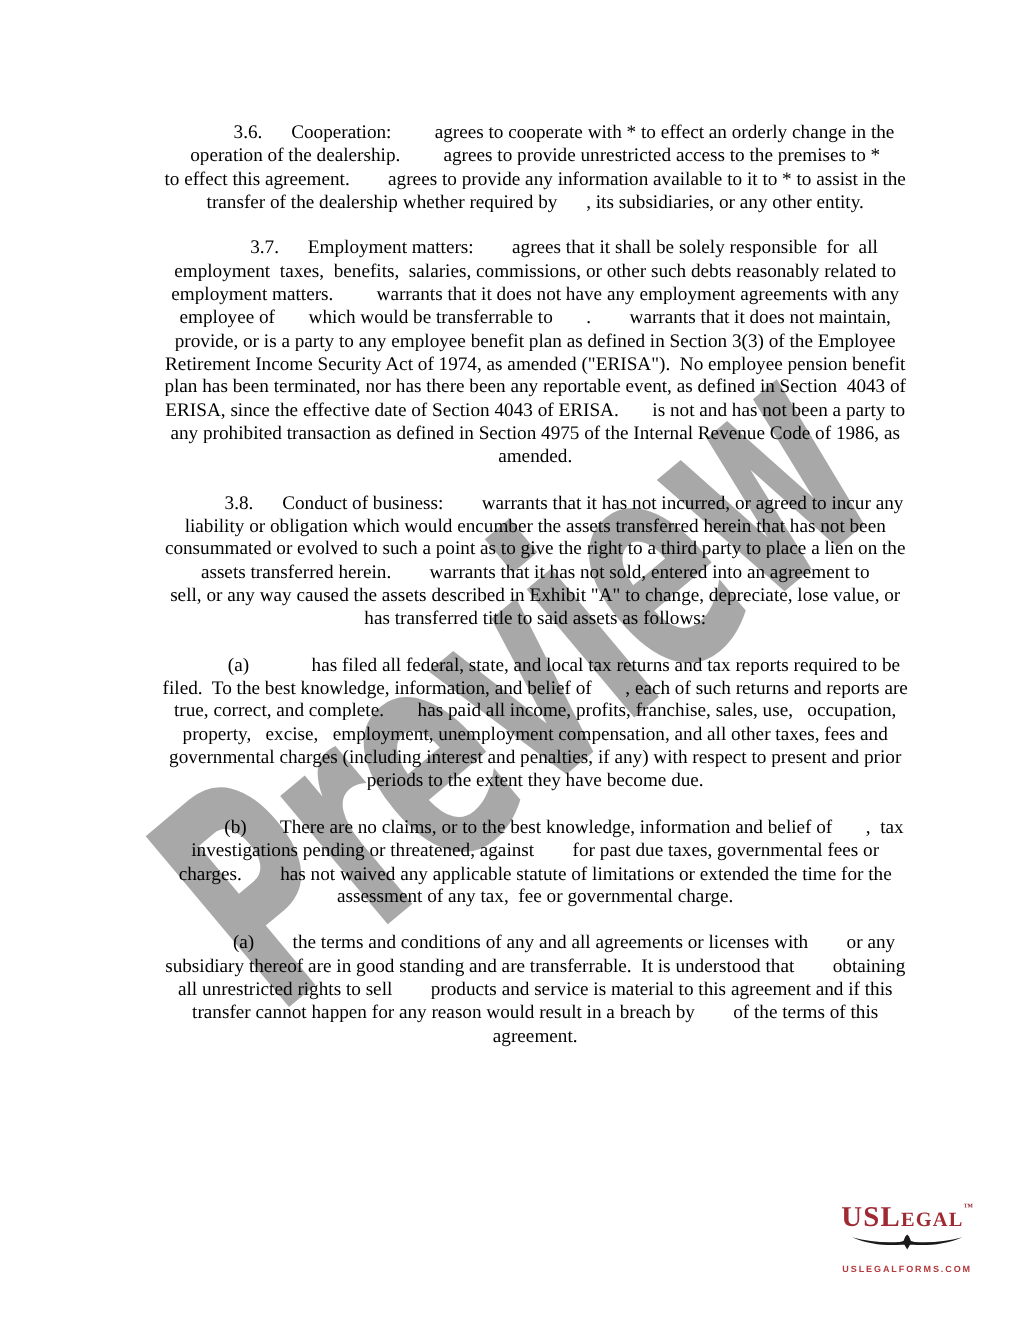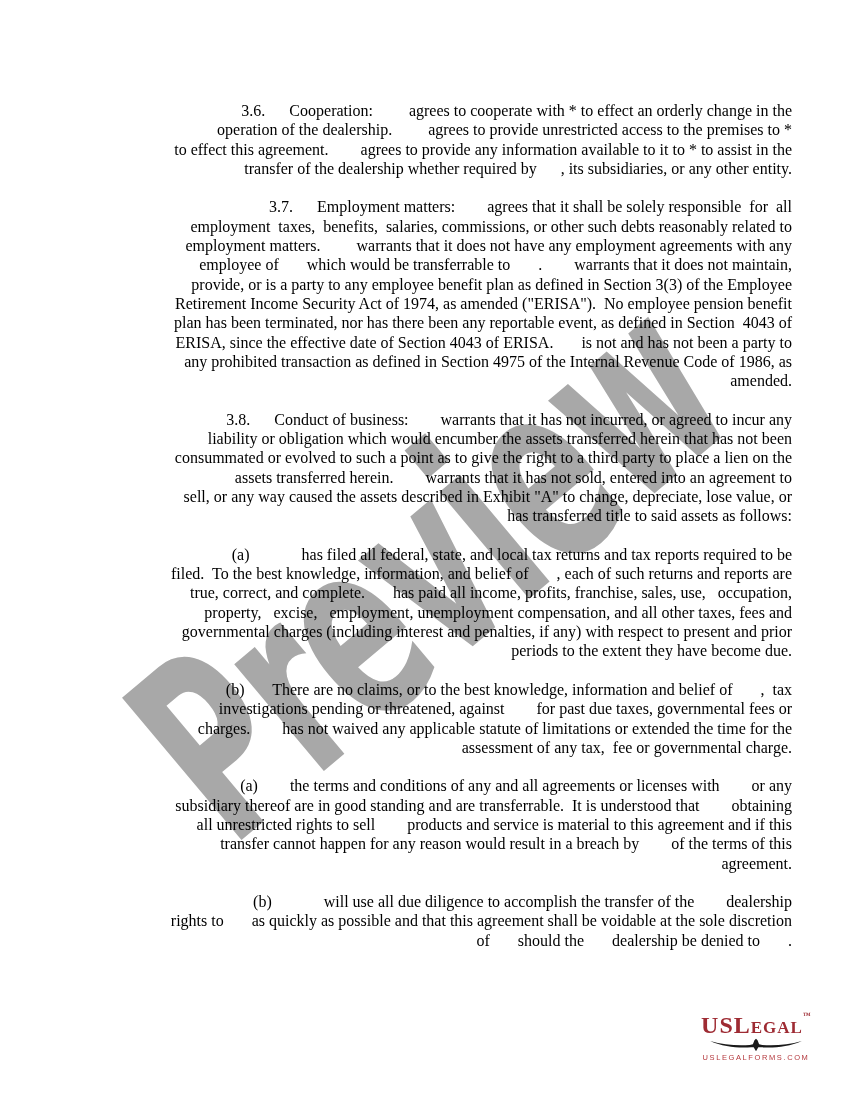--- a/index.html
+++ b/index.html
@@ -31,21 +31,21 @@
     width:692px;
     z-index:2;
     color:#000000;
     font-size:16px;
     line-height:19.3px;
   }
   .content p{
     margin:0 0 19.3px 0;
     white-space:pre-wrap;
     text-indent:48px;
-    text-align:right;
+    text-align:center;
   }
   .logo{
     position:absolute;
     right:26px;bottom:38px;
     width:136px;
     z-index:3;
     text-align:center;
   }
   .brand{
     color:#9e2b33;
@@ -55,24 +55,24 @@
     letter-spacing:1px;
     white-space:nowrap;
   }
   .brand .big{font-size:24px;}
   .brand .small{font-size:17px;}
   .brand .tm{font-size:8px;vertical-align:top;letter-spacing:0;position:relative;top:-1px;}
   .eagle{display:block;margin:1px auto 0 auto;width:112px;height:14px;}
   .site{
     font-family:"Liberation Sans",sans-serif;
     font-size:7.5px;
-    font-weight:normal;
+    font-weight:bold;
     letter-spacing:1.6px;
     color:#b4383d;
-    margin-top:1px;
+    margin-top:11px;
     white-space:nowrap;
   }
 </style>
 </head>
 <body>
 
 <div class="page">
 
   <div class="watermark">Preview</div>
 
@@ -105,23 +105,20 @@
 periods to the extent they have become due.</p>
     <p>(b)       There are no claims, or to the best knowledge, information and belief of       ,  tax
 investigations pending or threatened, against        for past due taxes, governmental fees or
 charges.        has not waived any applicable statute of limitations or extended the time for the
 assessment of any tax,  fee or governmental charge.</p>
     <p>(a)        the terms and conditions of any and all agreements or licenses with        or any
 subsidiary thereof are in good standing and are transferrable.  It is understood that        obtaining
 all unrestricted rights to sell        products and service is material to this agreement and if this
 transfer cannot happen for any reason would result in a breach by        of the terms of this
 agreement.</p>
-    <p>(b)             will use all due diligence to accomplish the transfer of the        dealership
-rights to       as quickly as possible and that this agreement shall be voidable at the sole discretion
-of       should the       dealership be denied to       .</p>
   </div>
 
   <div class="logo">
     <div class="brand">
       <span class="big">USL</span><span class="small">EGAL</span><span class="tm">™</span>
     </div>
     <svg class="eagle" viewBox="0 0 120 18" xmlns="http://www.w3.org/2000/svg" aria-hidden="true">
       <path d="M1 4 C18 9 36 10 52 9 L56 8 L58 3 L60 1 L62 3 L64 8 L68 9 C84 10 102 9 119 4 C102 12 82 13 66 12 L63 12 L60 17 L57 12 L54 12 C38 13 18 12 1 4 Z" fill="#1a1a1a"></path>
     </svg>
     <div class="site">USLEGALFORMS.COM</div>

